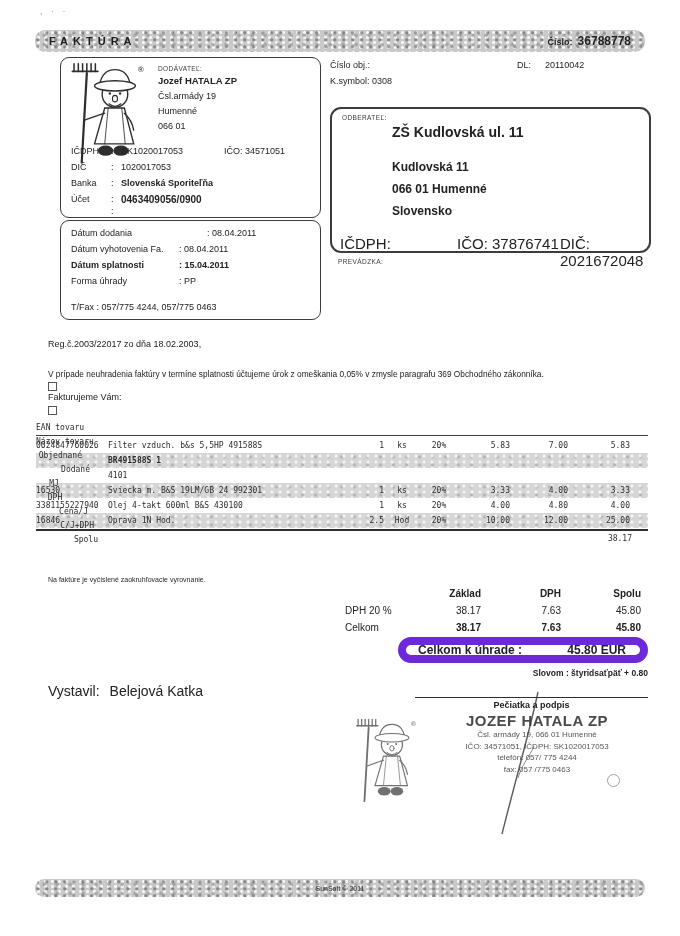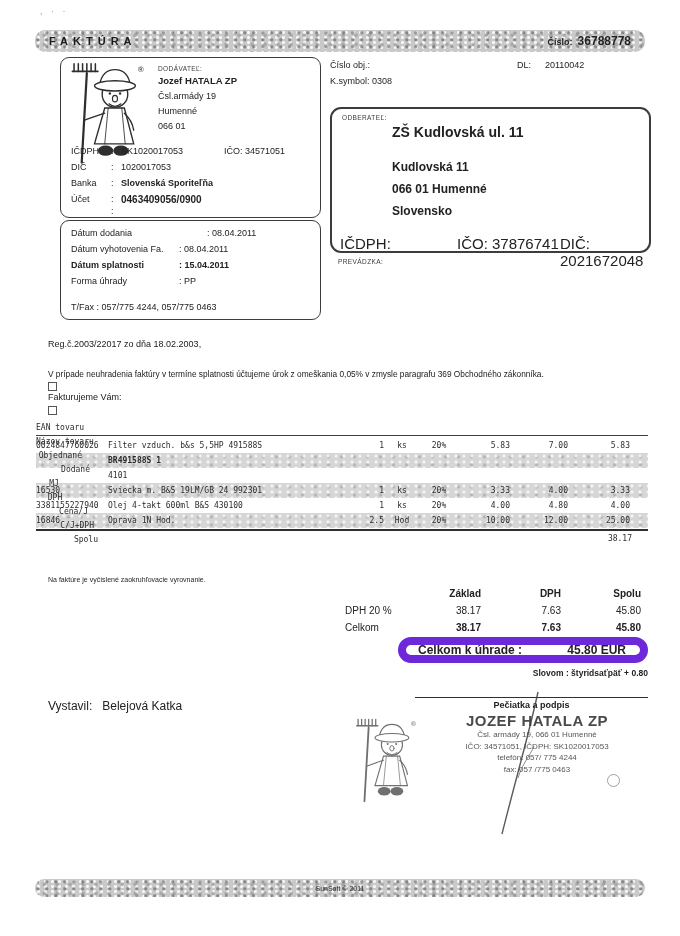--- a/index.html
+++ b/index.html
@@ -77,21 +77,21 @@
   
   .totals{left:345px;top:585px;width:296px;font-size:10px;}
   .tot-row{display:flex;height:17px;line-height:17px;}
   .tot-label{width:56px;text-align:left;}
   .tot-cell{width:80px;text-align:right;}
   .due-box{left:398px;top:637px;width:250px;height:26px;border:8px solid #6d28d9;border-radius:13px;box-sizing:border-box;display:flex;align-items:center;justify-content:space-between;padding:0 14px 0 12px;background:#fff;}
   .due-box .due-l{font-size:12px;font-weight:bold;}
   .due-box .due-v{font-size:12px;font-weight:bold;}
   .slovom{left:398px;top:668px;width:250px;text-align:right;font-size:8.5px;font-weight:bold;}
 
-  .vystavil{left:48px;top:683px;font-size:12px;display:flex;gap:10px;margin-top:16px;}
+  .vystavil{left:48px;top:683px;font-size:14px;display:flex;gap:10px;}
 
   
   .stamp-rule{left:415px;top:697px;width:233px;border-top:1.5px solid #2f2f2f;}
   .stamp-caption{left:415px;top:700px;width:233px;text-align:center;font-size:9px;font-weight:bold;}
   .stamp{left:355px;top:712px;width:292px;height:100px;color:#4f4f4f;}
   .stamp-text{position:absolute;left:72px;top:0;width:220px;text-align:center;}
   .stamp-name{font-size:15px;font-weight:bold;letter-spacing:.5px;color:#4a4a4a;}
   .stamp-line{font-size:8px;color:#565656;line-height:11.5px;}
   .stamp-circle{position:absolute;left:252px;top:62px;width:11px;height:11px;border:1px solid #8a8a8a;border-radius:50%;opacity:.8;}
 

